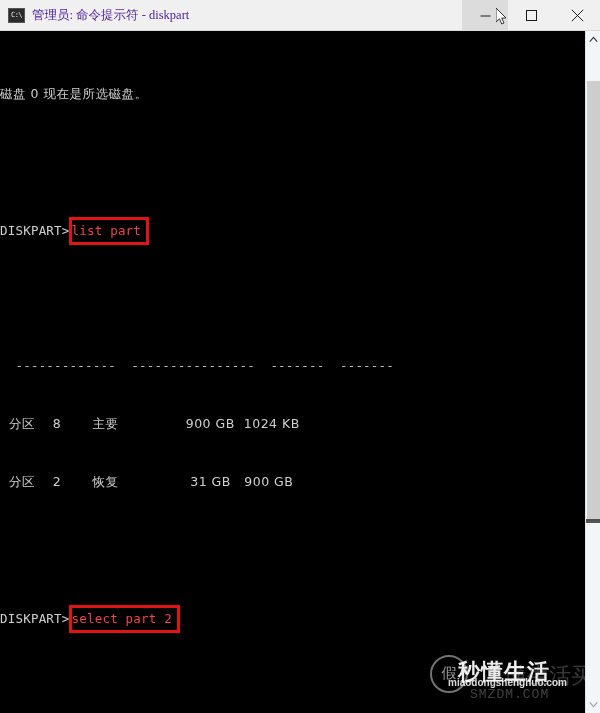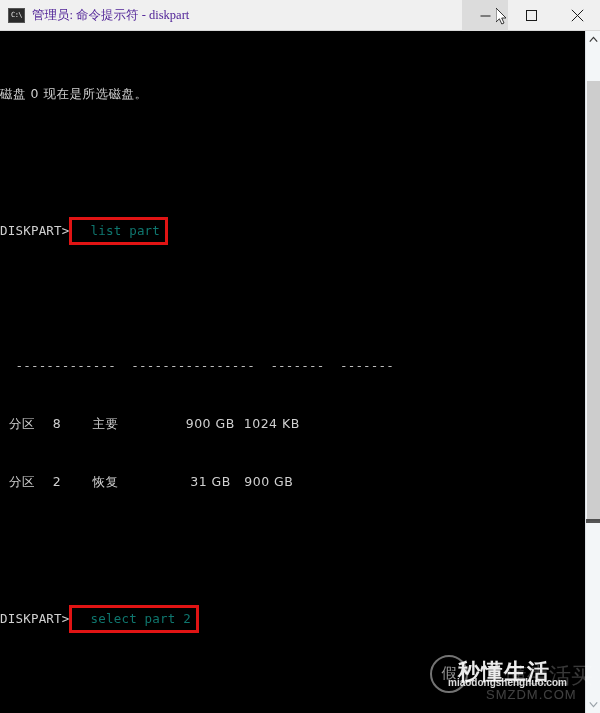--- a/index.html
+++ b/index.html
@@ -108,25 +108,25 @@
   }
   .line { height: 19.4px; white-space: pre; }
   .blank { height: 19.4px; }
   .zh { font-family: "DejaVu Sans", sans-serif; letter-spacing: 0.5px; }
   .dim { color: #bdbdbd; }
 
   
   .cmdbox {
     position: relative;
     display: inline-block;
-    padding: 1px 5px 2px 19px;
+    padding: 1px 5px 2px 0;
     margin-left: 2px;
     outline: 3px solid #e01414;
     outline-offset: 0px;
-    color: #0f766e;
+    color: #ef4444;
     box-shadow: 0 0 0 1px rgba(190,20,20,0.5);
   }
 
   
   .scrollbar {
     position: absolute;
     right: 0;
     top: 31px;
     width: 15px;
     height: 682px;
@@ -213,23 +213,23 @@
     left: 38px;
     top: 14px;
     font-family: "DejaVu Sans", sans-serif;
     font-size: 22px;
     color: rgba(255,255,255,0.22);
     white-space: nowrap;
     margin-left: 41px;
   }
   .wm-ghost2 {
     position: absolute;
-    left: 60px;
+    left: 44px;
     top: 40px;
-    font-family: Liberation Sans, sans-serif;
+    font-family: Liberation Mono, monospace;
     font-size: 13px;
     color: rgba(255,255,255,0.25);
     letter-spacing: 1px;
     white-space: nowrap;
   }
 </style>
 </head>
 <body>
 
 <div class="window">

